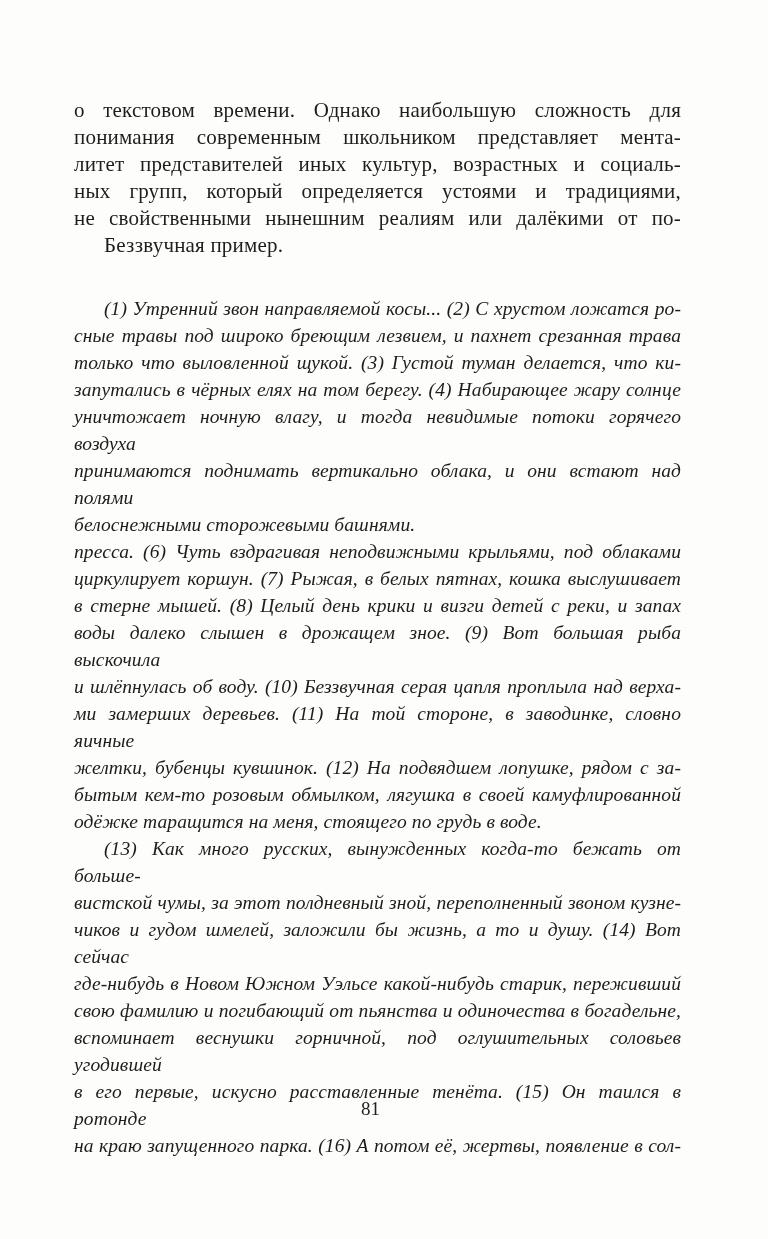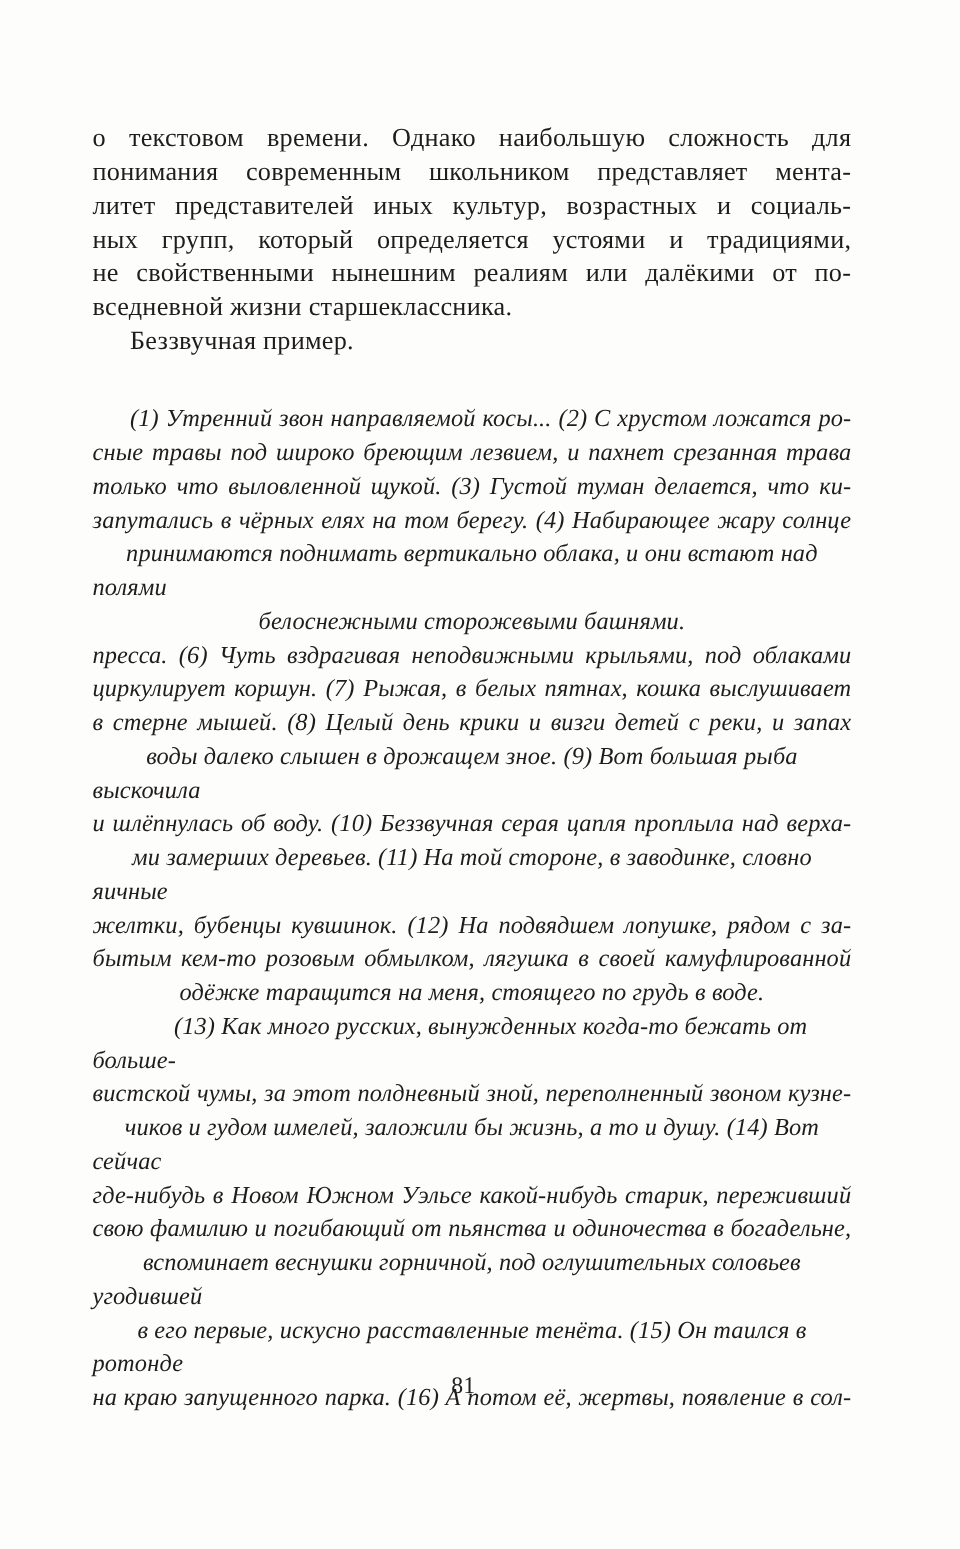--- a/index.html
+++ b/index.html
@@ -44,21 +44,20 @@
     text-indent: 30px;
   }
   .excerpt {
     margin-top: 36px;
   }
   .excerpt .line {
     font-style: italic;
     font-size: 19.5px;
     line-height: 27px;
     letter-spacing: 0.1px;
-    text-align: center;
   }
   .page-number {
     position: absolute;
     top: 1097px;
     left: 74px;
     width: 607px;
     text-align: center;
     padding-right: 14px;
     box-sizing: border-box;
     font-size: 19px;
@@ -71,33 +70,33 @@
 
 <div class="page" style="background: rgb(253, 253, 252); color: rgb(31, 29, 27);">
   <main class="text-column">
 
     <section class="para roman">
         <div class="line jl">о текстовом времени. Однако наибольшую сложность для</div>
         <div class="line jl">понимания современным школьником представляет мента-</div>
         <div class="line jl">литет представителей иных культур, возрастных и социаль-</div>
         <div class="line jl">ных групп, который определяется устоями и традициями,</div>
         <div class="line jl">не свойственными нынешним реалиям или далёкими от по-</div>
-        <div class="line">вседневной жизни старшеклассника.</div>
       </section>
 
     <section class="para roman">
         <div class="line ind">Беззвучная пример.</div>
       </section>
 
     <section class="excerpt">
         <section class="para">
           <div class="line jl ind">(1) Утренний звон направляемой косы... (2) С хрустом ложатся ро-</div>
           <div class="line jl">сные травы под широко бреющим лезвием, и пахнет срезанная трава</div>
           <div class="line jl">только что выловленной щукой. (3) Густой туман делается, что ки-</div>
           <div class="line jl">запутались в чёрных елях на том берегу. (4) Набирающее жару солнце</div>
+          <div class="line jl">уничтожает ночную влагу, и тогда невидимые потоки горячего воздуха</div>
           <div class="line jl">принимаются поднимать вертикально облака, и они встают над полями</div>
           <div class="line">белоснежными сторожевыми башнями.</div>
         </section>
         <section class="para">
           <div class="line jl">пресса. (6) Чуть вздрагивая неподвижными крыльями, под облаками</div>
           <div class="line jl">циркулирует коршун. (7) Рыжая, в белых пятнах, кошка выслушивает</div>
           <div class="line jl">в стерне мышей. (8) Целый день крики и визги детей с реки, и запах</div>
           <div class="line jl">воды далеко слышен в дрожащем зное. (9) Вот большая рыба выскочила</div>
           <div class="line jl">и шлёпнулась об воду. (10) Беззвучная серая цапля проплыла над верха-</div>
           <div class="line jl">ми замерших деревьев. (11) На той стороне, в заводинке, словно яичные</div>

